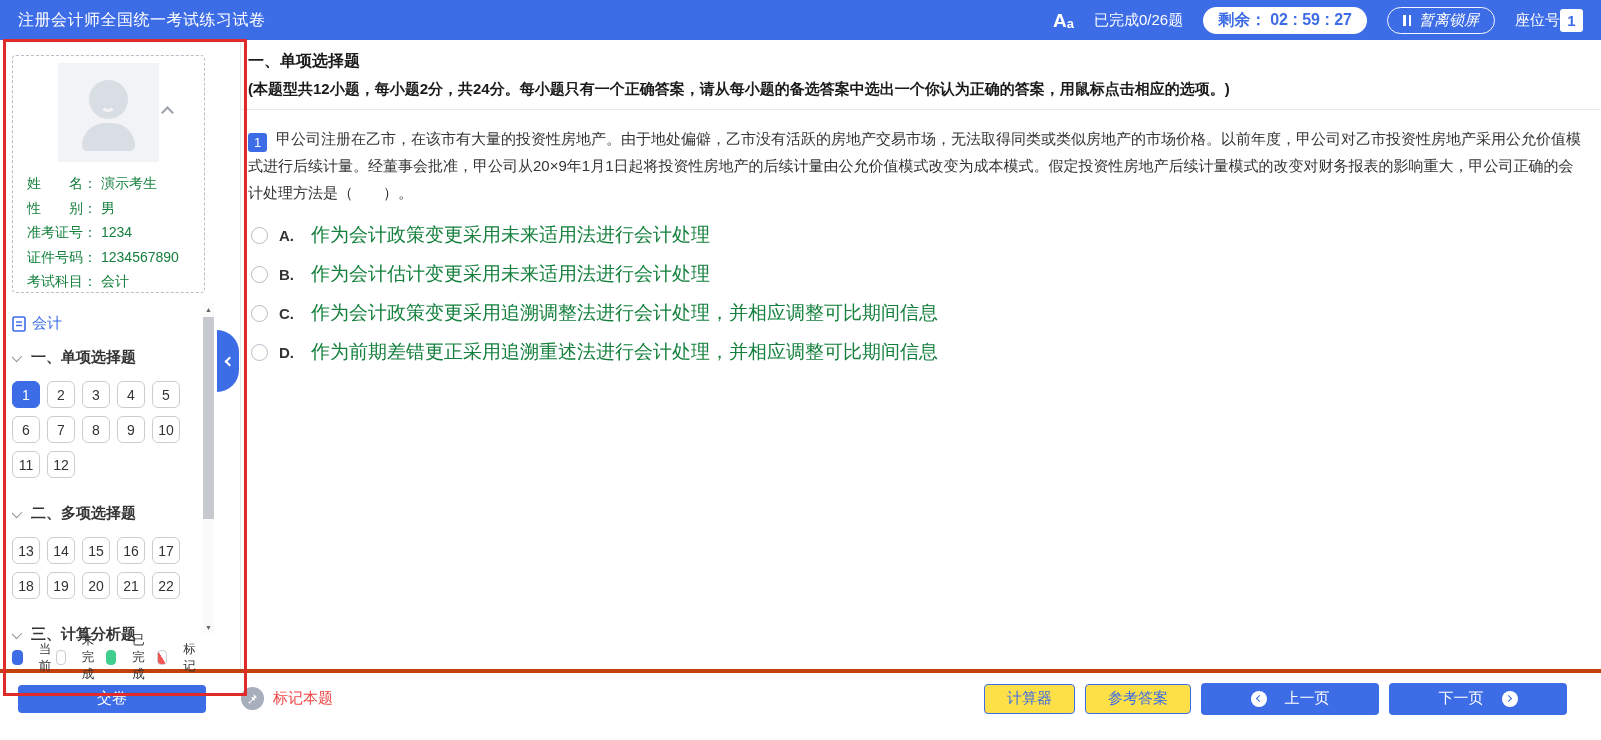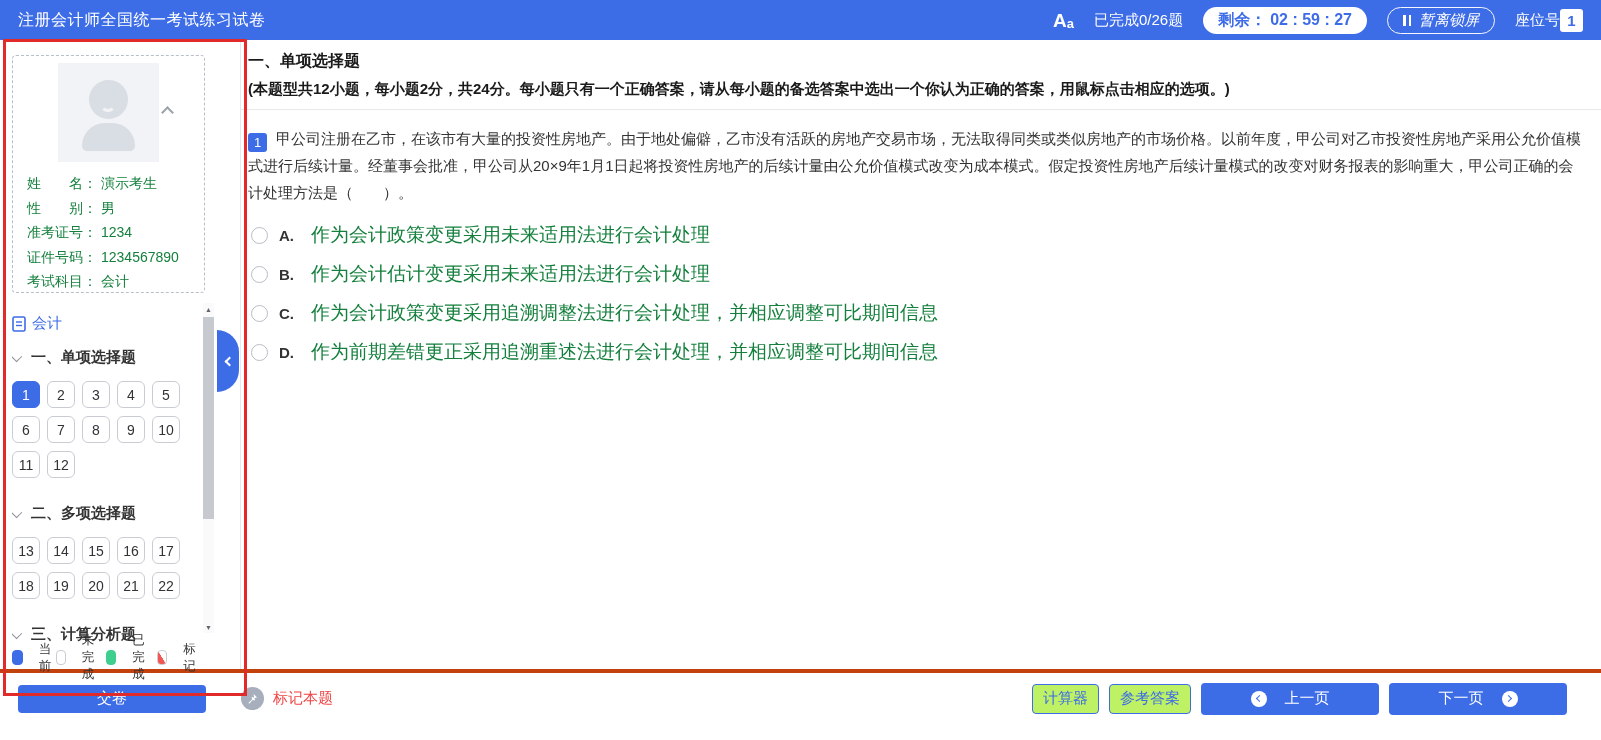--- a/index.html
+++ b/index.html
@@ -79,21 +79,21 @@
   .opt-letter{font-size:15px;font-weight:bold;color:#333;width:21px;}
   .opt-text{font-size:19px;color:#15803d;}
 
   
   footer{flex:0 0 55px;height:55px;border-top:4px solid #c2410c;background:#fff;display:flex;align-items:center;padding:0 0 0 18px;}
   .submit-btn{width:188px;height:28px;background:var(--accent);border:none;border-radius:4px;color:#fff;font-size:15px;cursor:pointer;}
   .mark-group{display:flex;align-items:center;gap:9px;margin-left:35px;cursor:pointer;}
   .mark-circle{width:23px;height:23px;border-radius:50%;background:#a7aebc;display:flex;align-items:center;justify-content:center;}
   .mark-label{font-size:15px;color:#ef4444;}
   .footer-right{margin-left:auto;display:flex;align-items:center;gap:10px;margin-right:34px;}
-  .btn-outline{height:30px;padding:0 10px;background:#bef264;border:1px solid var(--accent);border-radius:4px;color:var(--accent);font-size:15px;cursor:pointer;}
+  .btn-outline{height:30px;padding:0 22px;background:#fde047;border:1px solid var(--accent);border-radius:4px;color:var(--accent);font-size:15px;cursor:pointer;}
   .btn-filled{height:32px;width:178px;background:var(--accent);border:none;border-radius:4px;color:#fff;font-size:15px;display:flex;align-items:center;justify-content:center;gap:18px;cursor:pointer;}
   .circ-chev{width:16px;height:16px;border-radius:50%;background:#fff;display:flex;align-items:center;justify-content:center;}
   .circ-chev i{display:block;width:5px;height:5px;border-left:1.7px solid var(--accent);border-bottom:1.7px solid var(--accent);}
   .circ-chev.left i{transform:rotate(45deg);margin-left:2px;}
   .circ-chev.right i{transform:rotate(-135deg);margin-right:2px;}
 
   
   .annotation-rect{position:absolute;left:3px;top:39px;width:244px;height:657px;border:3px solid var(--annotation);pointer-events:none;z-index:60;}
 </style>
 </head>

